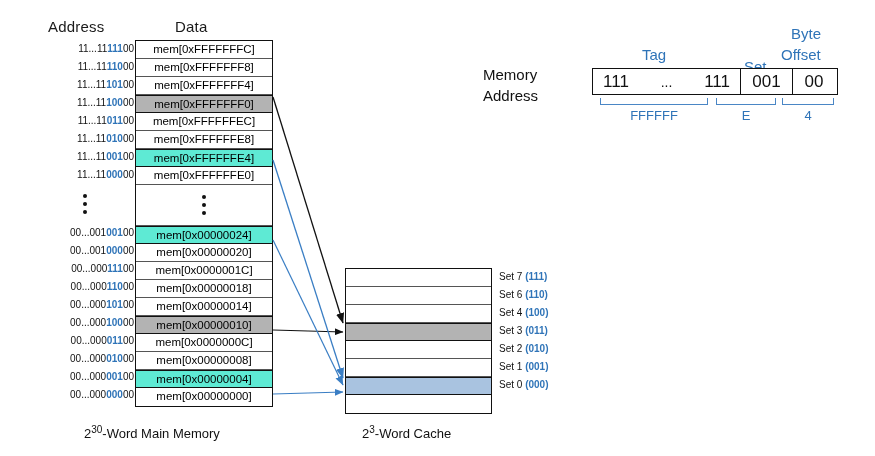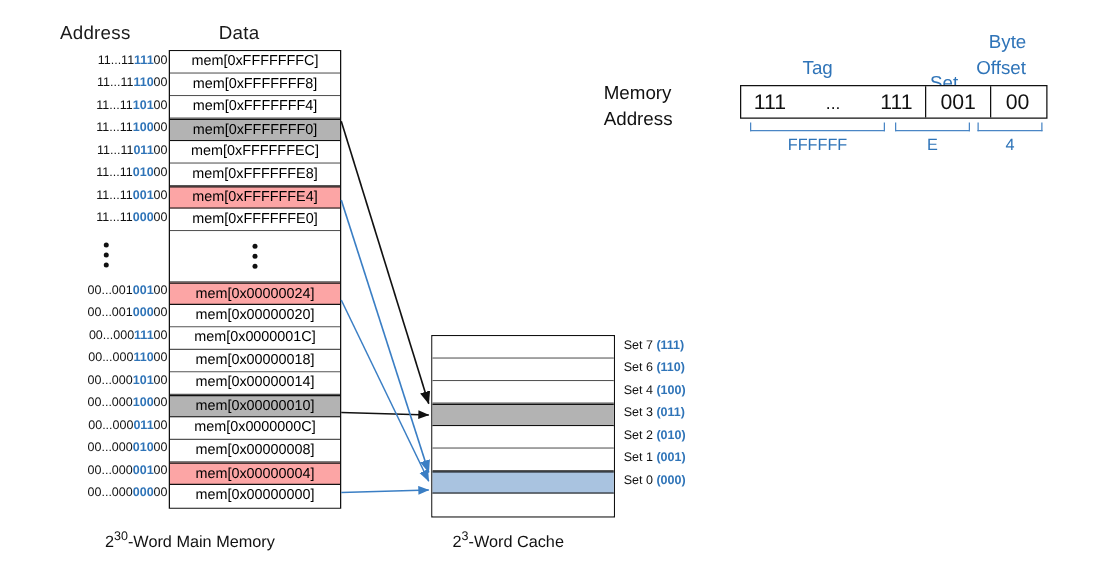--- a/index.html
+++ b/index.html
@@ -66,21 +66,21 @@
     line-height:17px;
     box-sizing:border-box;
     border-bottom:1px solid #555;
     font-size:11.5px;
     text-align:center;
     white-space:nowrap;
     background:#fff;
   }
   .mem-row:last-child{border-bottom:none;}
   .mem-row.gray{background:#b3b3b3;border-top:1.4px solid #111;border-bottom:1.4px solid #111;}
-  .mem-row.blue{background:#fca5a5;border-top:1.4px solid #111;border-bottom:1.4px solid #111;}
+  .mem-row.blue{background:#5eead4;border-top:1.4px solid #111;border-bottom:1.4px solid #111;}
   .mem-dots{
     height:40px;
     border-bottom:1px solid #555;
     display:flex;flex-direction:column;align-items:center;justify-content:center;gap:4px;
     background:#fff;
   }
   .mem-dots i{display:block;width:4px;height:4px;border-radius:50%;background:#111;}
 
   
   #cache-table{

